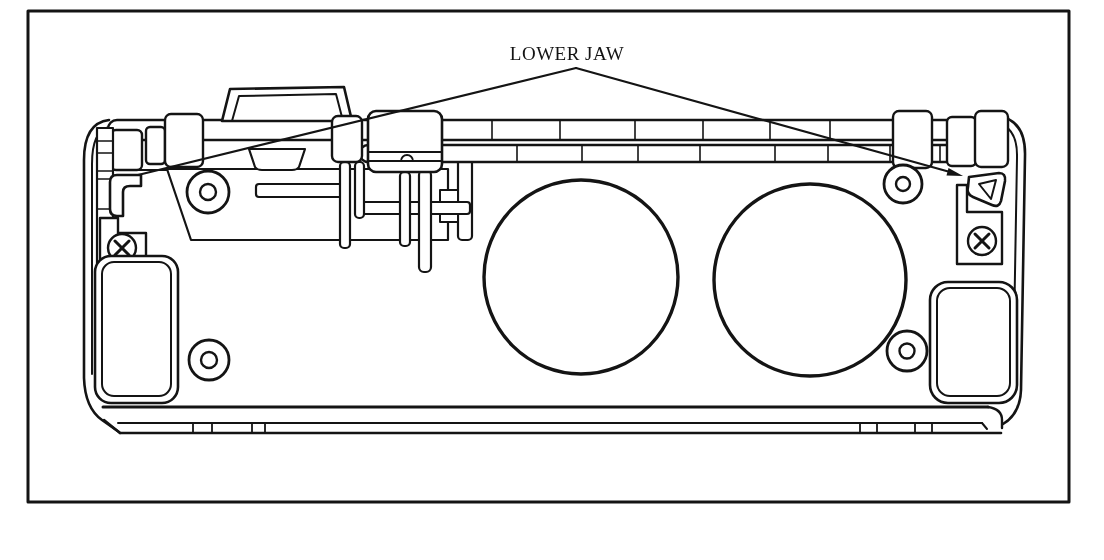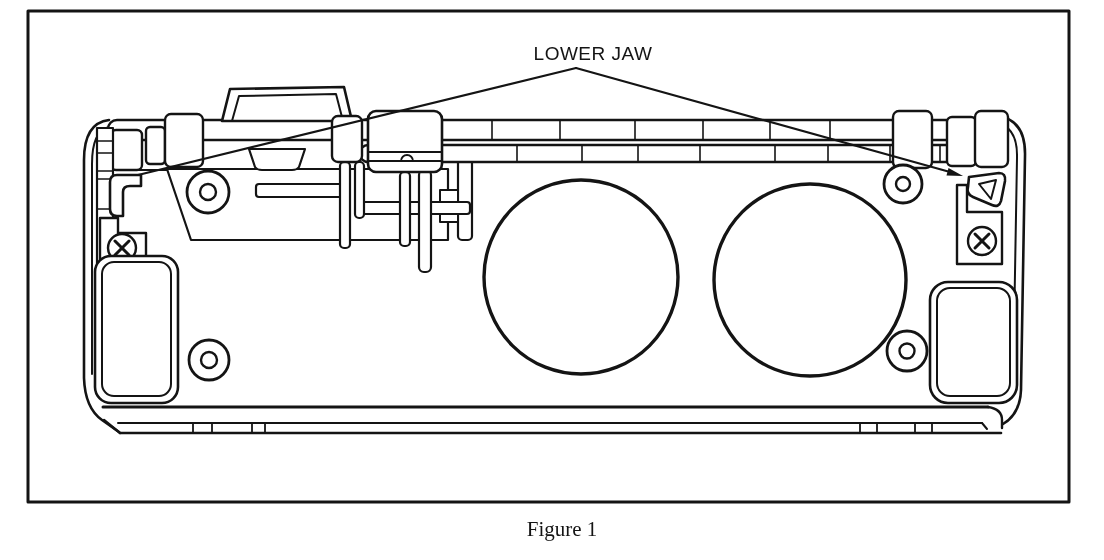--- a/index.html
+++ b/index.html
@@ -5,23 +5,23 @@
   html,body{margin:0;padding:0;background:#ffffff;}
   #canvas{
     position:relative;
     width:1104px;height:560px;
     background:#ffffff;
     font-family:"Liberation Sans", sans-serif;
     overflow:hidden;
   }
   #diagram-svg{position:absolute;left:0;top:0;}
   .callout-label{
-    position:absolute;left:493px;top:43px;width:200px;
+    position:absolute;left:467px;top:43px;width:200px;
     text-align:center;
-    font-family:Liberation Sans, sans-serif;
+    font-family:Liberation Serif, serif;
     font-size:19px;letter-spacing:.5px;color:#141414;
     white-space:nowrap;
   }
   .figure-caption{
     position:absolute;left:462px;top:517px;width:200px;
     text-align:center;
     font-family:"Liberation Serif", serif;
     font-size:21px;color:#141414;
     white-space:nowrap;
   }
@@ -183,15 +183,14 @@
         <path d="M576,68 L138,175"></path>
         <path d="M576,68 L950,172"></path>
         <polygon points="963,176 946.5,175.5 948.5,168" fill="#141414" stroke="none"></polygon>
       </g>
 
     </g>
   </svg>
 
   <div class="callout-label">LOWER JAW</div>
 
-  <div class="figure-caption">Figure 1</div>
 
 </div>
 
 </body></html>

